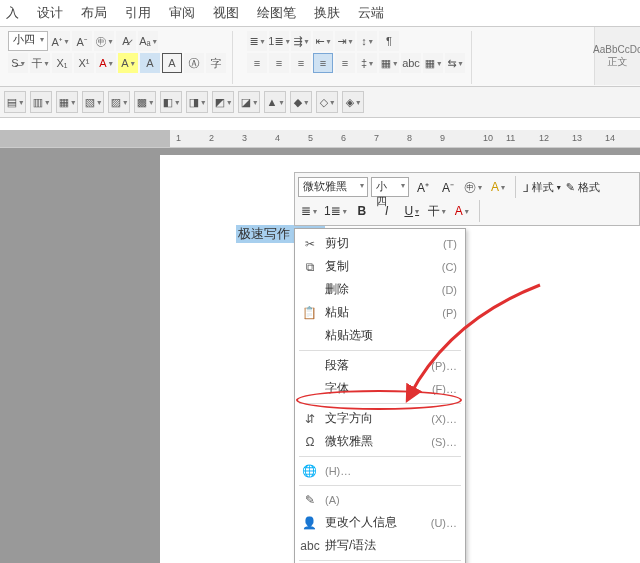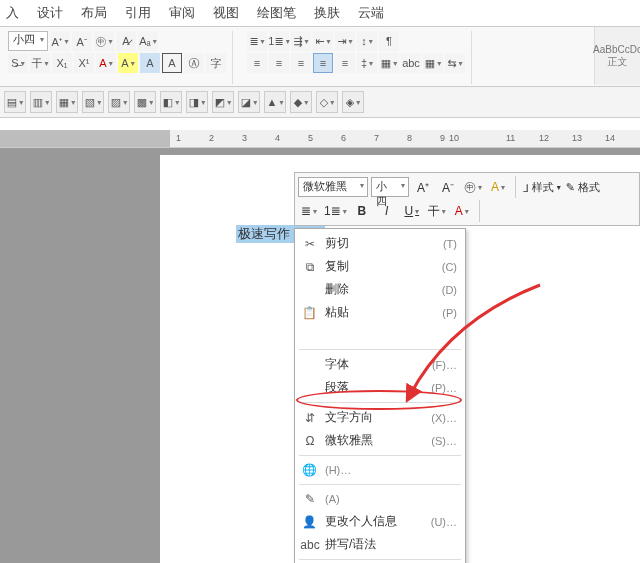--- a/index.html
+++ b/index.html
@@ -272,21 +272,21 @@
     <div id="ruler-ticks">
         <span class="tick" style="left: 176px;">1</span>
         <span class="tick" style="left: 209px;">2</span>
         <span class="tick" style="left: 242px;">3</span>
         <span class="tick" style="left: 275px;">4</span>
         <span class="tick" style="left: 308px;">5</span>
         <span class="tick" style="left: 341px;">6</span>
         <span class="tick" style="left: 374px;">7</span>
         <span class="tick" style="left: 407px;">8</span>
         <span class="tick" style="left: 440px;">9</span>
-        <span class="tick" style="left: 449px;">10</span>
+        <span class="tick" style="left: 483px;">10</span>
         <span class="tick" style="left: 506px;">11</span>
         <span class="tick" style="left: 539px;">12</span>
         <span class="tick" style="left: 572px;">13</span>
         <span class="tick" style="left: 605px;">14</span>
       </div>
   </div>
 
   <div class="page">
     <span class="sel-text">极速写作 2019</span>
   </div>
@@ -340,34 +340,35 @@
         <span class="mi-lbl">删除</span>
         <span class="mi-sc">(D)</span>
       </div>
       <div class="mi">
         <span class="mi-ico">📋</span>
         <span class="mi-lbl">粘贴</span>
         <span class="mi-sc">(P)</span>
       </div>
       <div class="mi">
         <span class="mi-ico"></span>
+        <span class="mi-lbl">粘贴选项</span>
         <span class="mi-sc"></span>
       </div>
     </div>
   <div class="sep"></div>
   <div id="ctx-g2">
+      <div class="mi">
+        <span class="mi-ico"></span>
+        <span class="mi-lbl">段落</span>
+        <span class="mi-sc">(P)…</span>
+      </div>
       <div class="mi">
         <span class="mi-ico"></span>
         <span class="mi-lbl">字体</span>
         <span class="mi-sc">(F)…</span>
-      </div>
-      <div class="mi">
-        <span class="mi-ico"></span>
-        <span class="mi-lbl">段落</span>
-        <span class="mi-sc">(P)…</span>
       </div>
     </div>
   <div class="sep"></div>
   <div id="ctx-g3">
       <div class="mi">
         <span class="mi-ico">⇵</span>
         <span class="mi-lbl">文字方向</span>
         <span class="mi-sc">(X)…</span>
       </div>
       <div class="mi">

